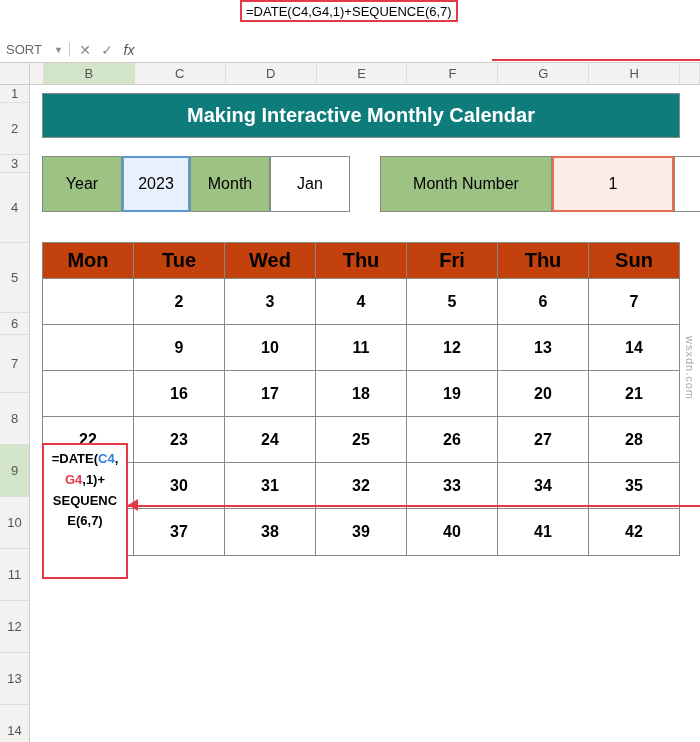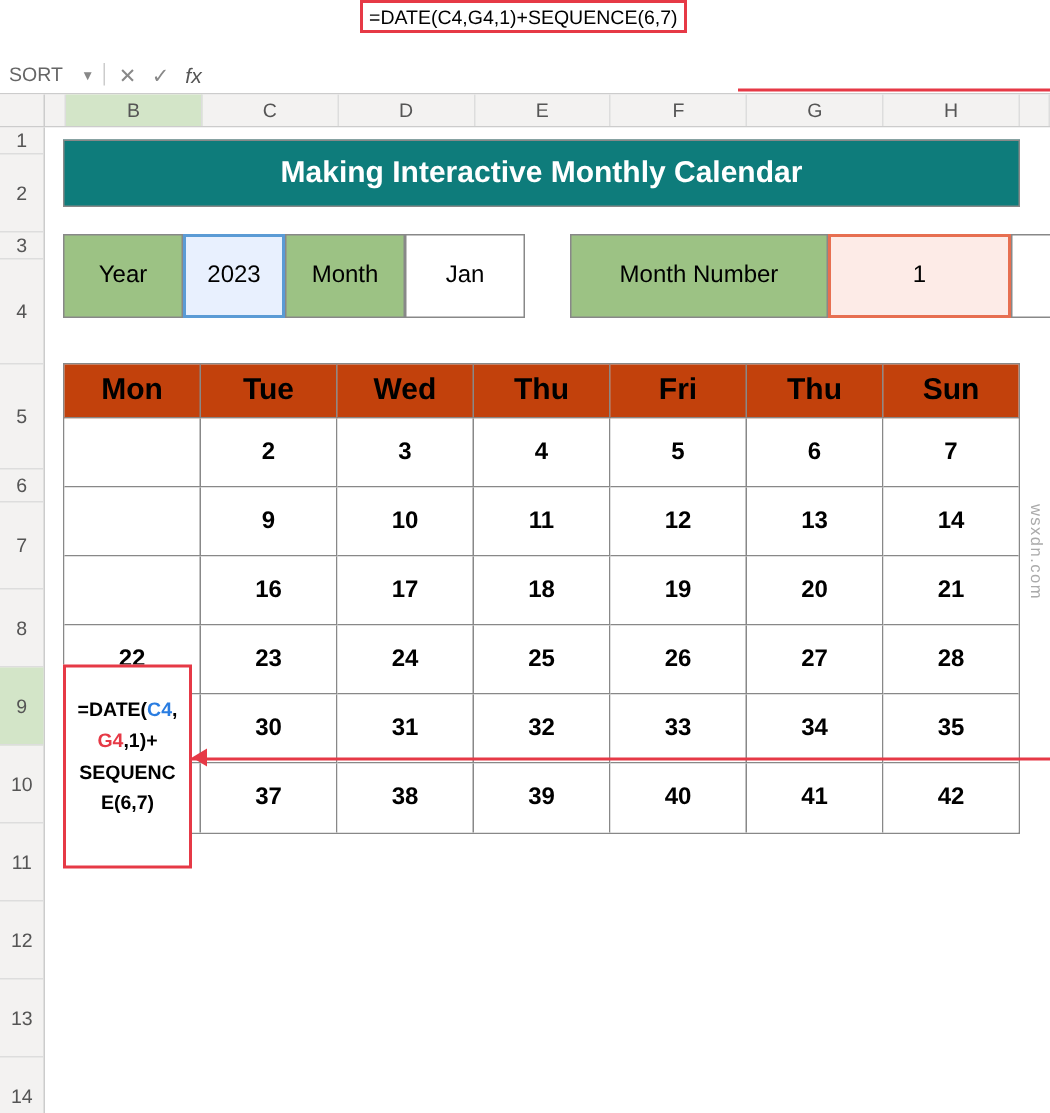--- a/index.html
+++ b/index.html
@@ -194,21 +194,21 @@
   .formula-cell {
     position: absolute;
     left: 12px;
     top: 358px;
     width: 86px;
     height: 136px;
     border: 2px solid #e63946;
     background: #fff;
     font-size: 13px;
     font-weight: 600;
-    padding: 18px 4px;
+    padding: 4px 4px;
     text-align: center;
     line-height: 1.6;
     z-index: 5;
   }
   .fc-date { color: #000; }
   .fc-c4 { color: #2a7de1; }
   .fc-g4 { color: #e63946; }
   .fc-seq { color: #000; }
   .arrow-line {
     position: absolute;

